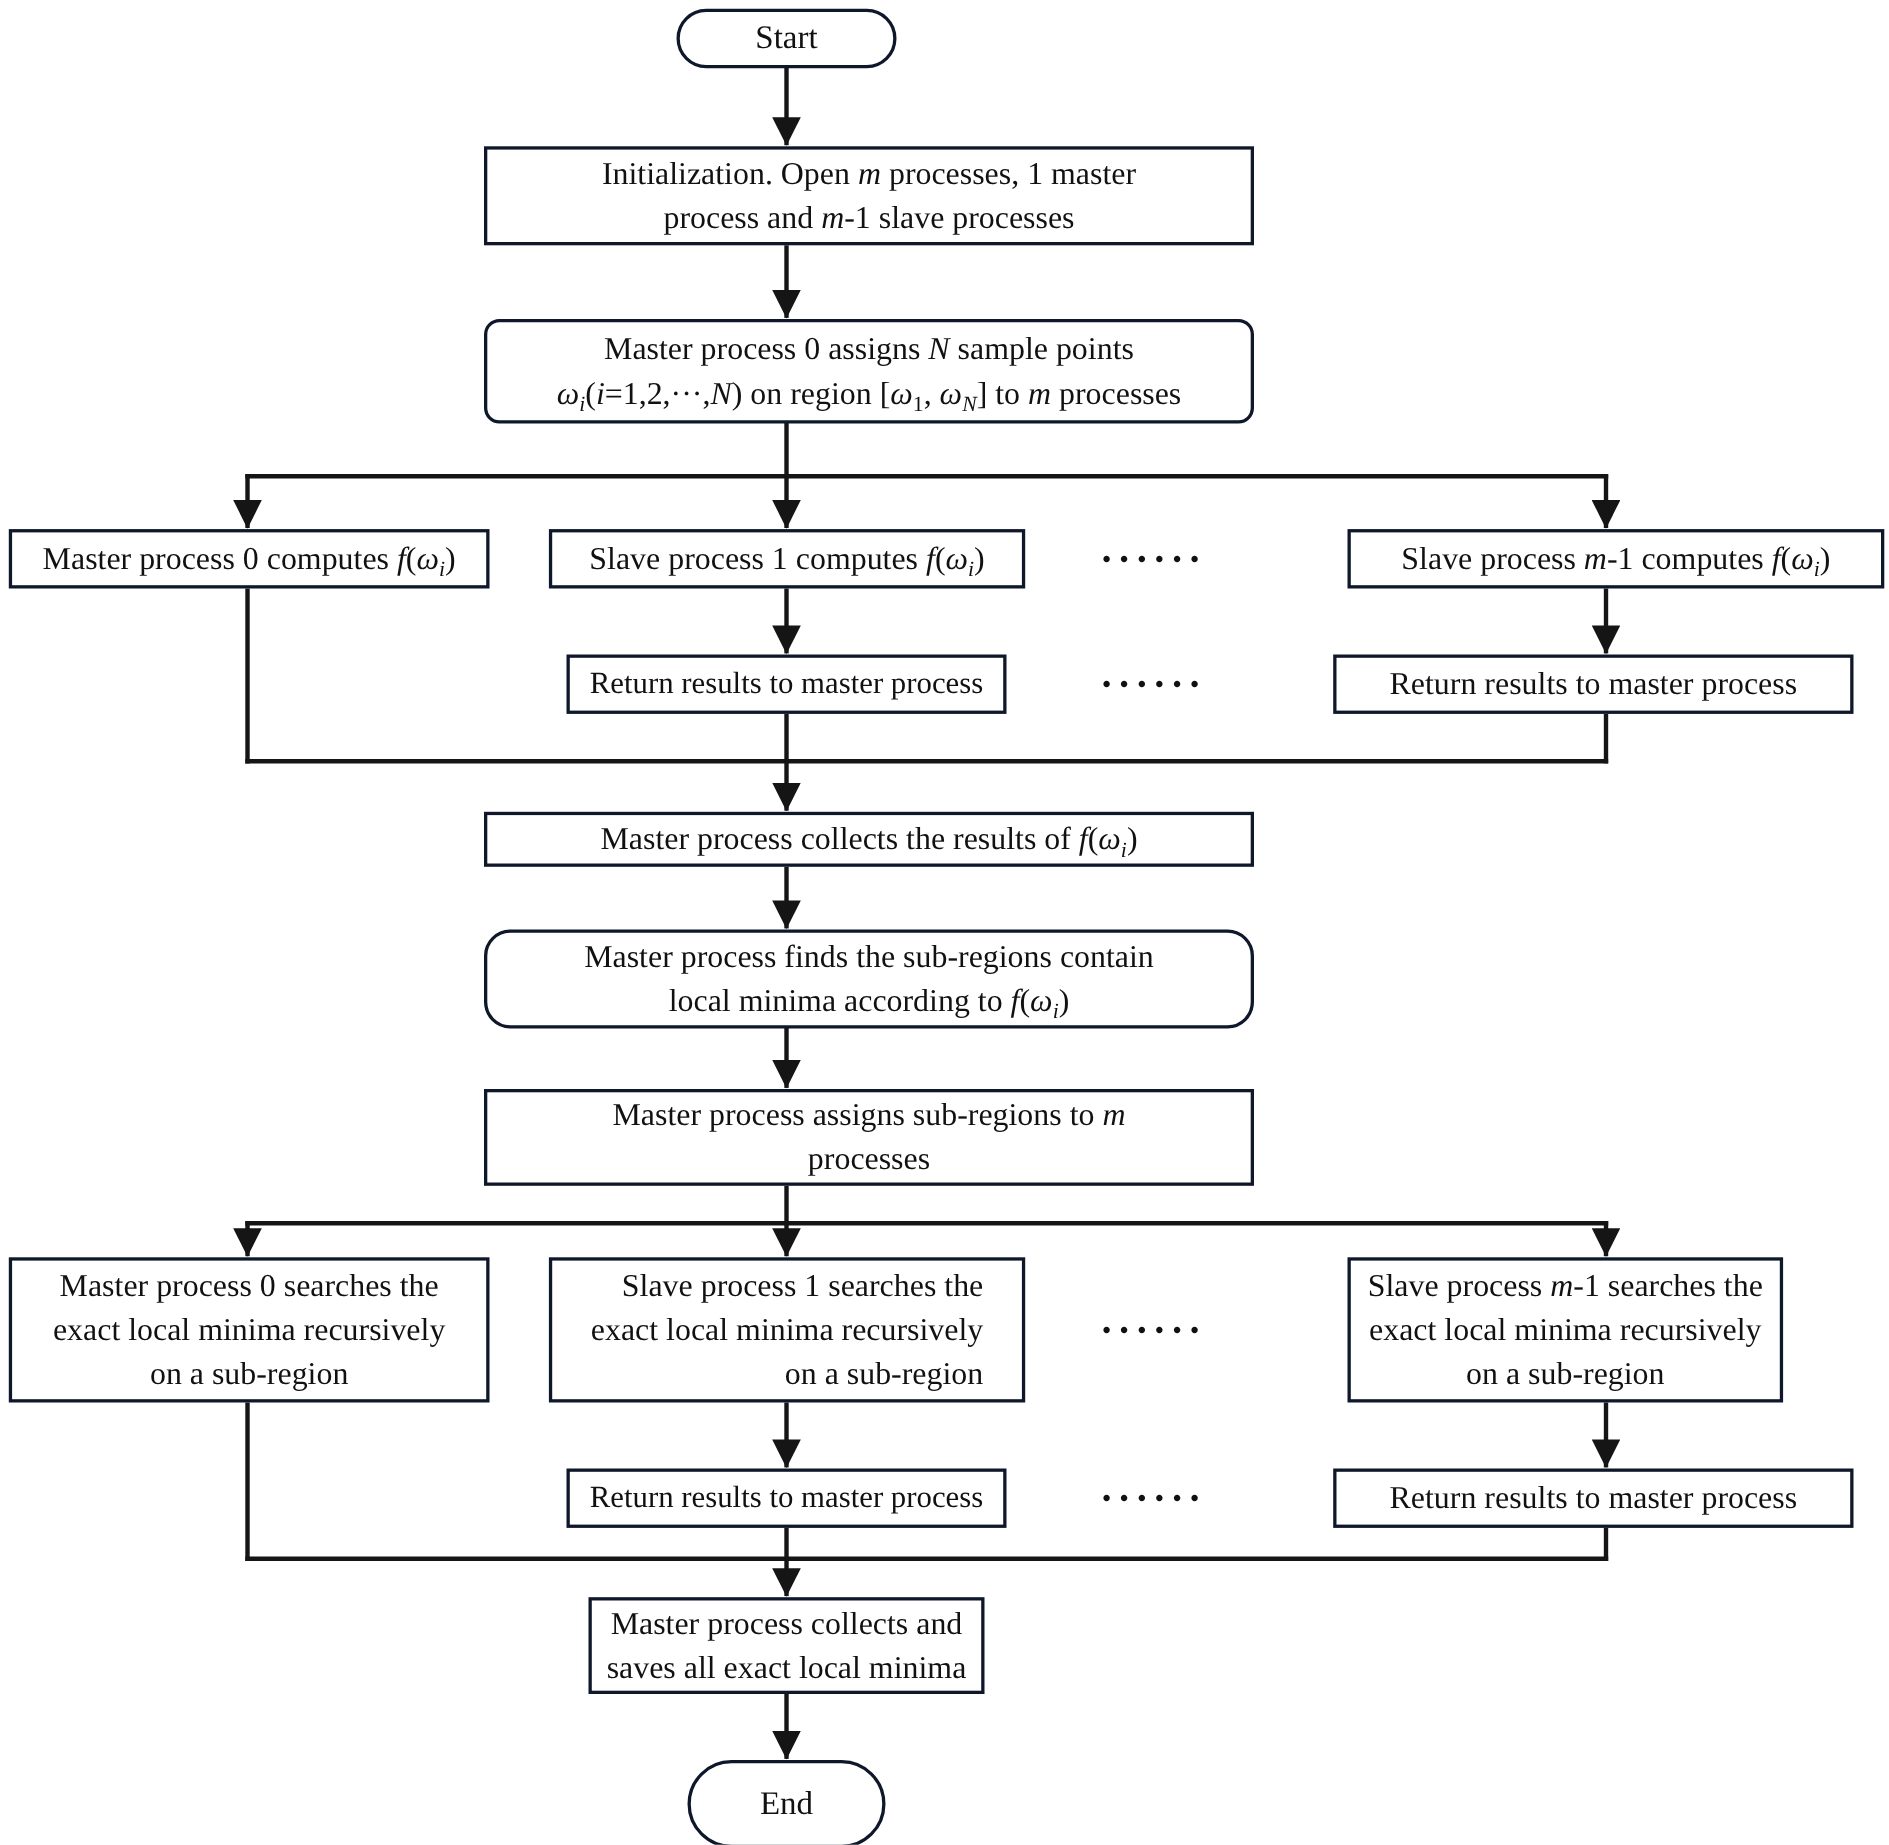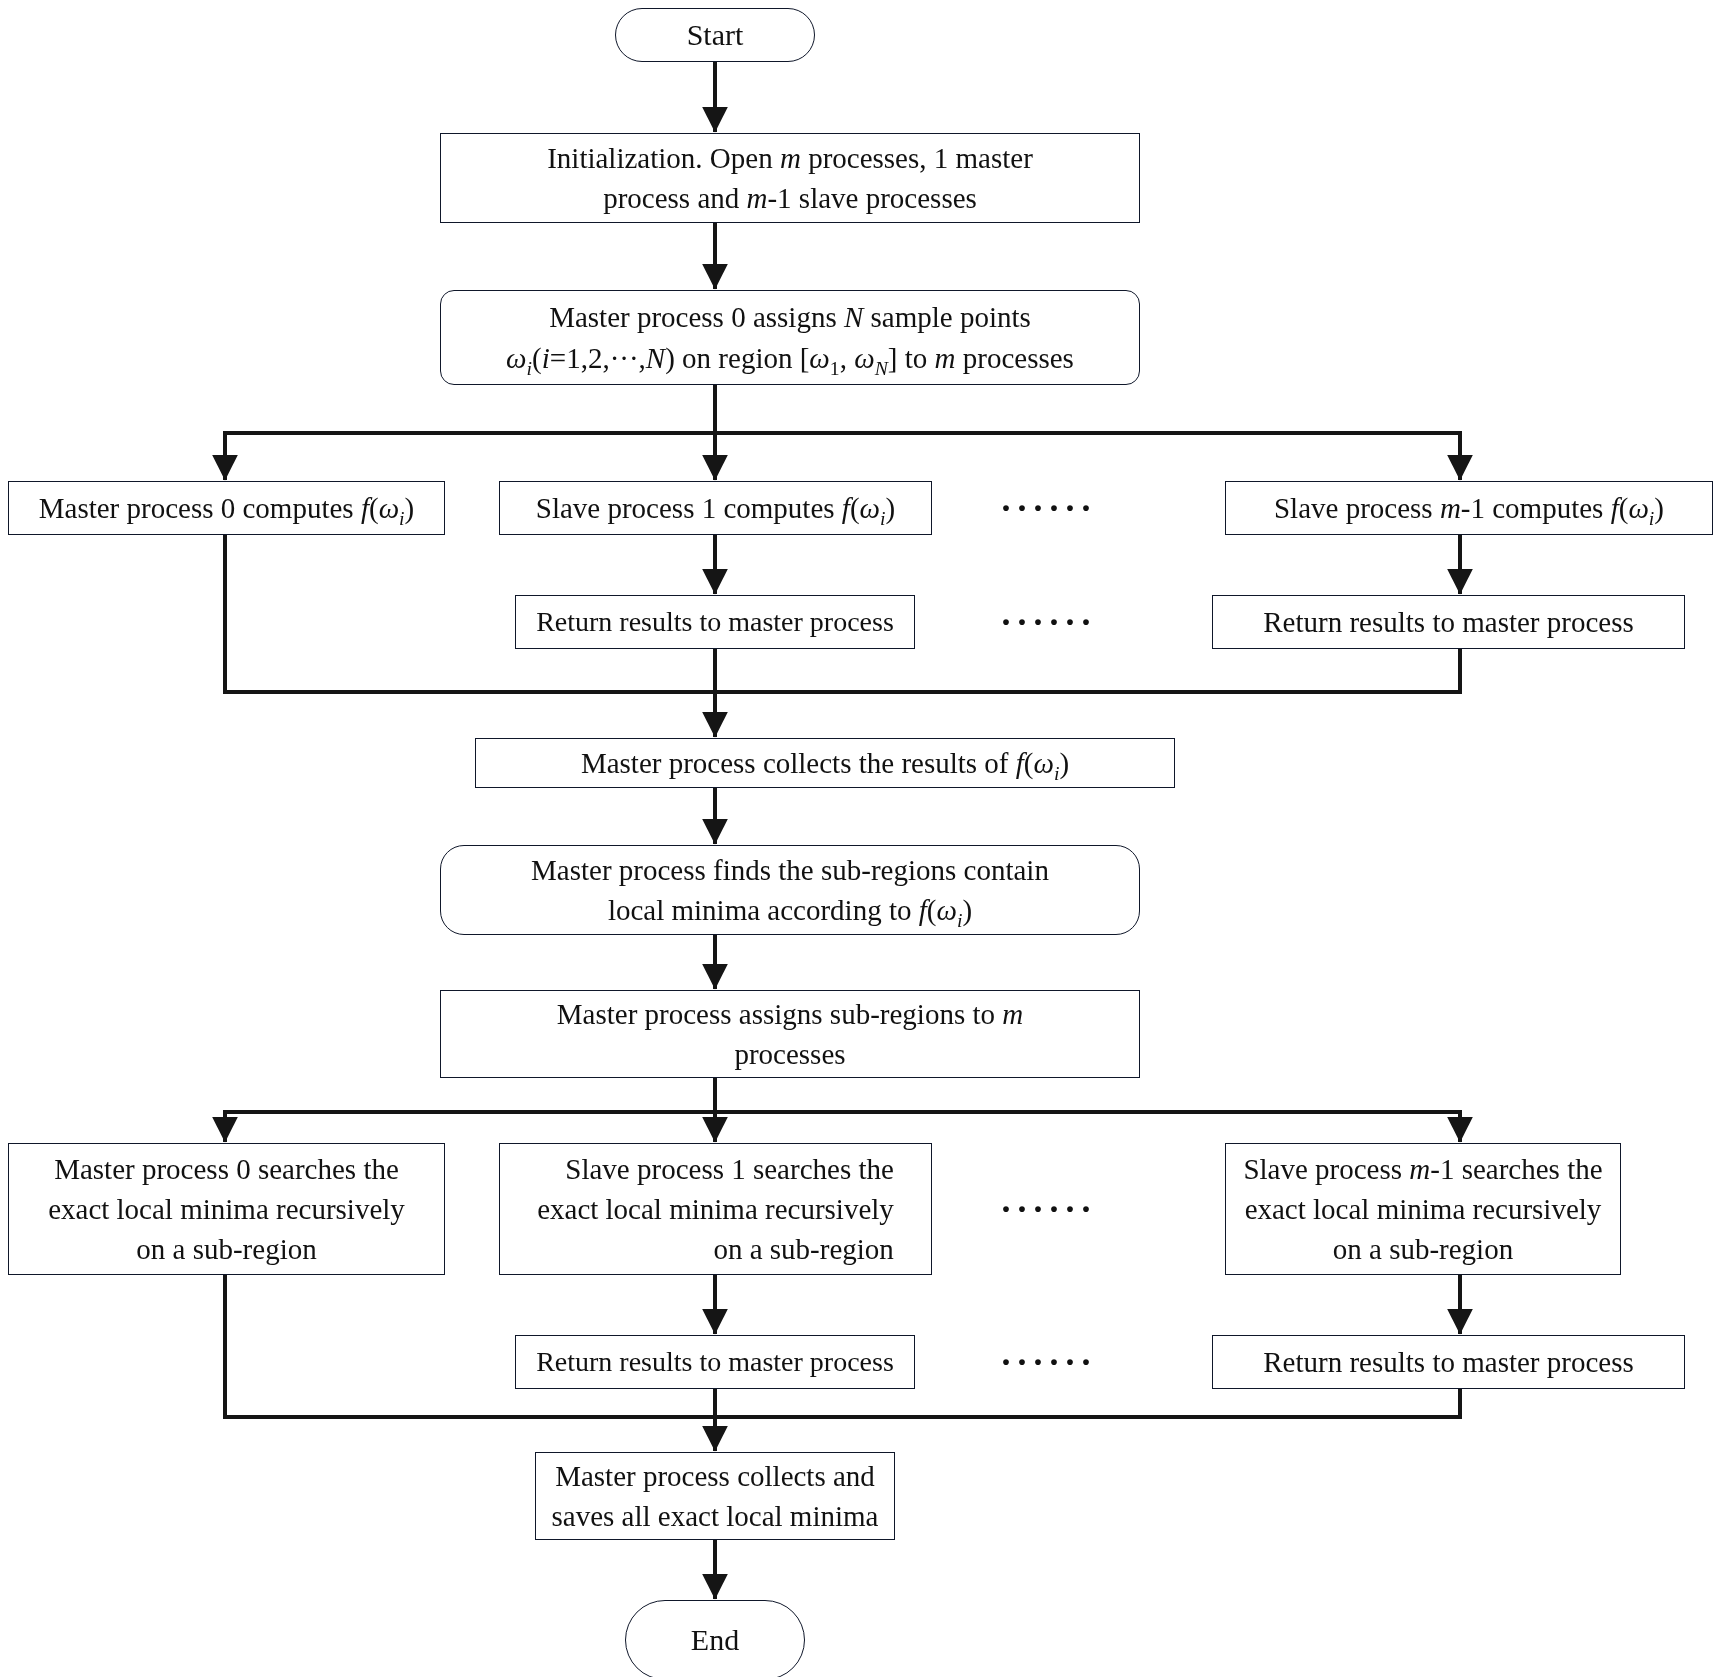--- a/index.html
+++ b/index.html
@@ -8,21 +8,21 @@
     width:1717px;height:1677px;
     background:#ffffff;
     font-family:"Liberation Serif","DejaVu Serif",serif;
     color:#111111;
   }
   #wires{position:absolute;left:0;top:0;width:1717px;height:1677px;}
   .node{
     position:absolute;
     box-sizing:border-box;
     background:#ffffff;
-    border:1px solid #0f172a;
+    border:3px solid #0f172a;
     display:flex;align-items:center;justify-content:center;
     text-align:center;
     font-size:29px;line-height:1.38;
     padding:2px 8px;
   }
   .node.oneline{white-space:nowrap;}
   .oval{border-radius:999px;font-size:30px;}
   .dots{
     position:absolute;
     transform:translate(-50%,-50%);
@@ -106,21 +106,21 @@
   </div>
 
   <div class="node oneline" style="left:515px;top:595px;width:400px;height:54px;font-size:28px;">
     <span>Return results to master process</span>
   </div>
   <div class="dots" style="left:1048px;top:622px;">······</div>
   <div class="node oneline" style="left:1212px;top:595px;width:473px;height:54px;">
     <span>Return results to master process</span>
   </div>
 
-  <div class="node oneline" style="left:440px;top:738px;width:700px;height:50px;margin-left:35px;">
+  <div class="node oneline" style="left:440px;top:738px;width:700px;height:50px;">
     <span>Master process collects the results of <i>f</i>(<i>ω</i><i><sub>i</sub></i>)</span>
   </div>
 
   <div class="node" style="left:440px;top:845px;width:700px;height:90px;border-radius:24px;">
     <span>Master process finds the sub-regions contain<br>local minima according to <i>f</i>(<i>ω</i><i><sub>i</sub></i>)</span>
   </div>
 
   <div class="node" style="left:440px;top:990px;width:700px;height:88px;">
     <span>Master process assigns sub-regions to <i>m</i><br>processes</span>
   </div>

